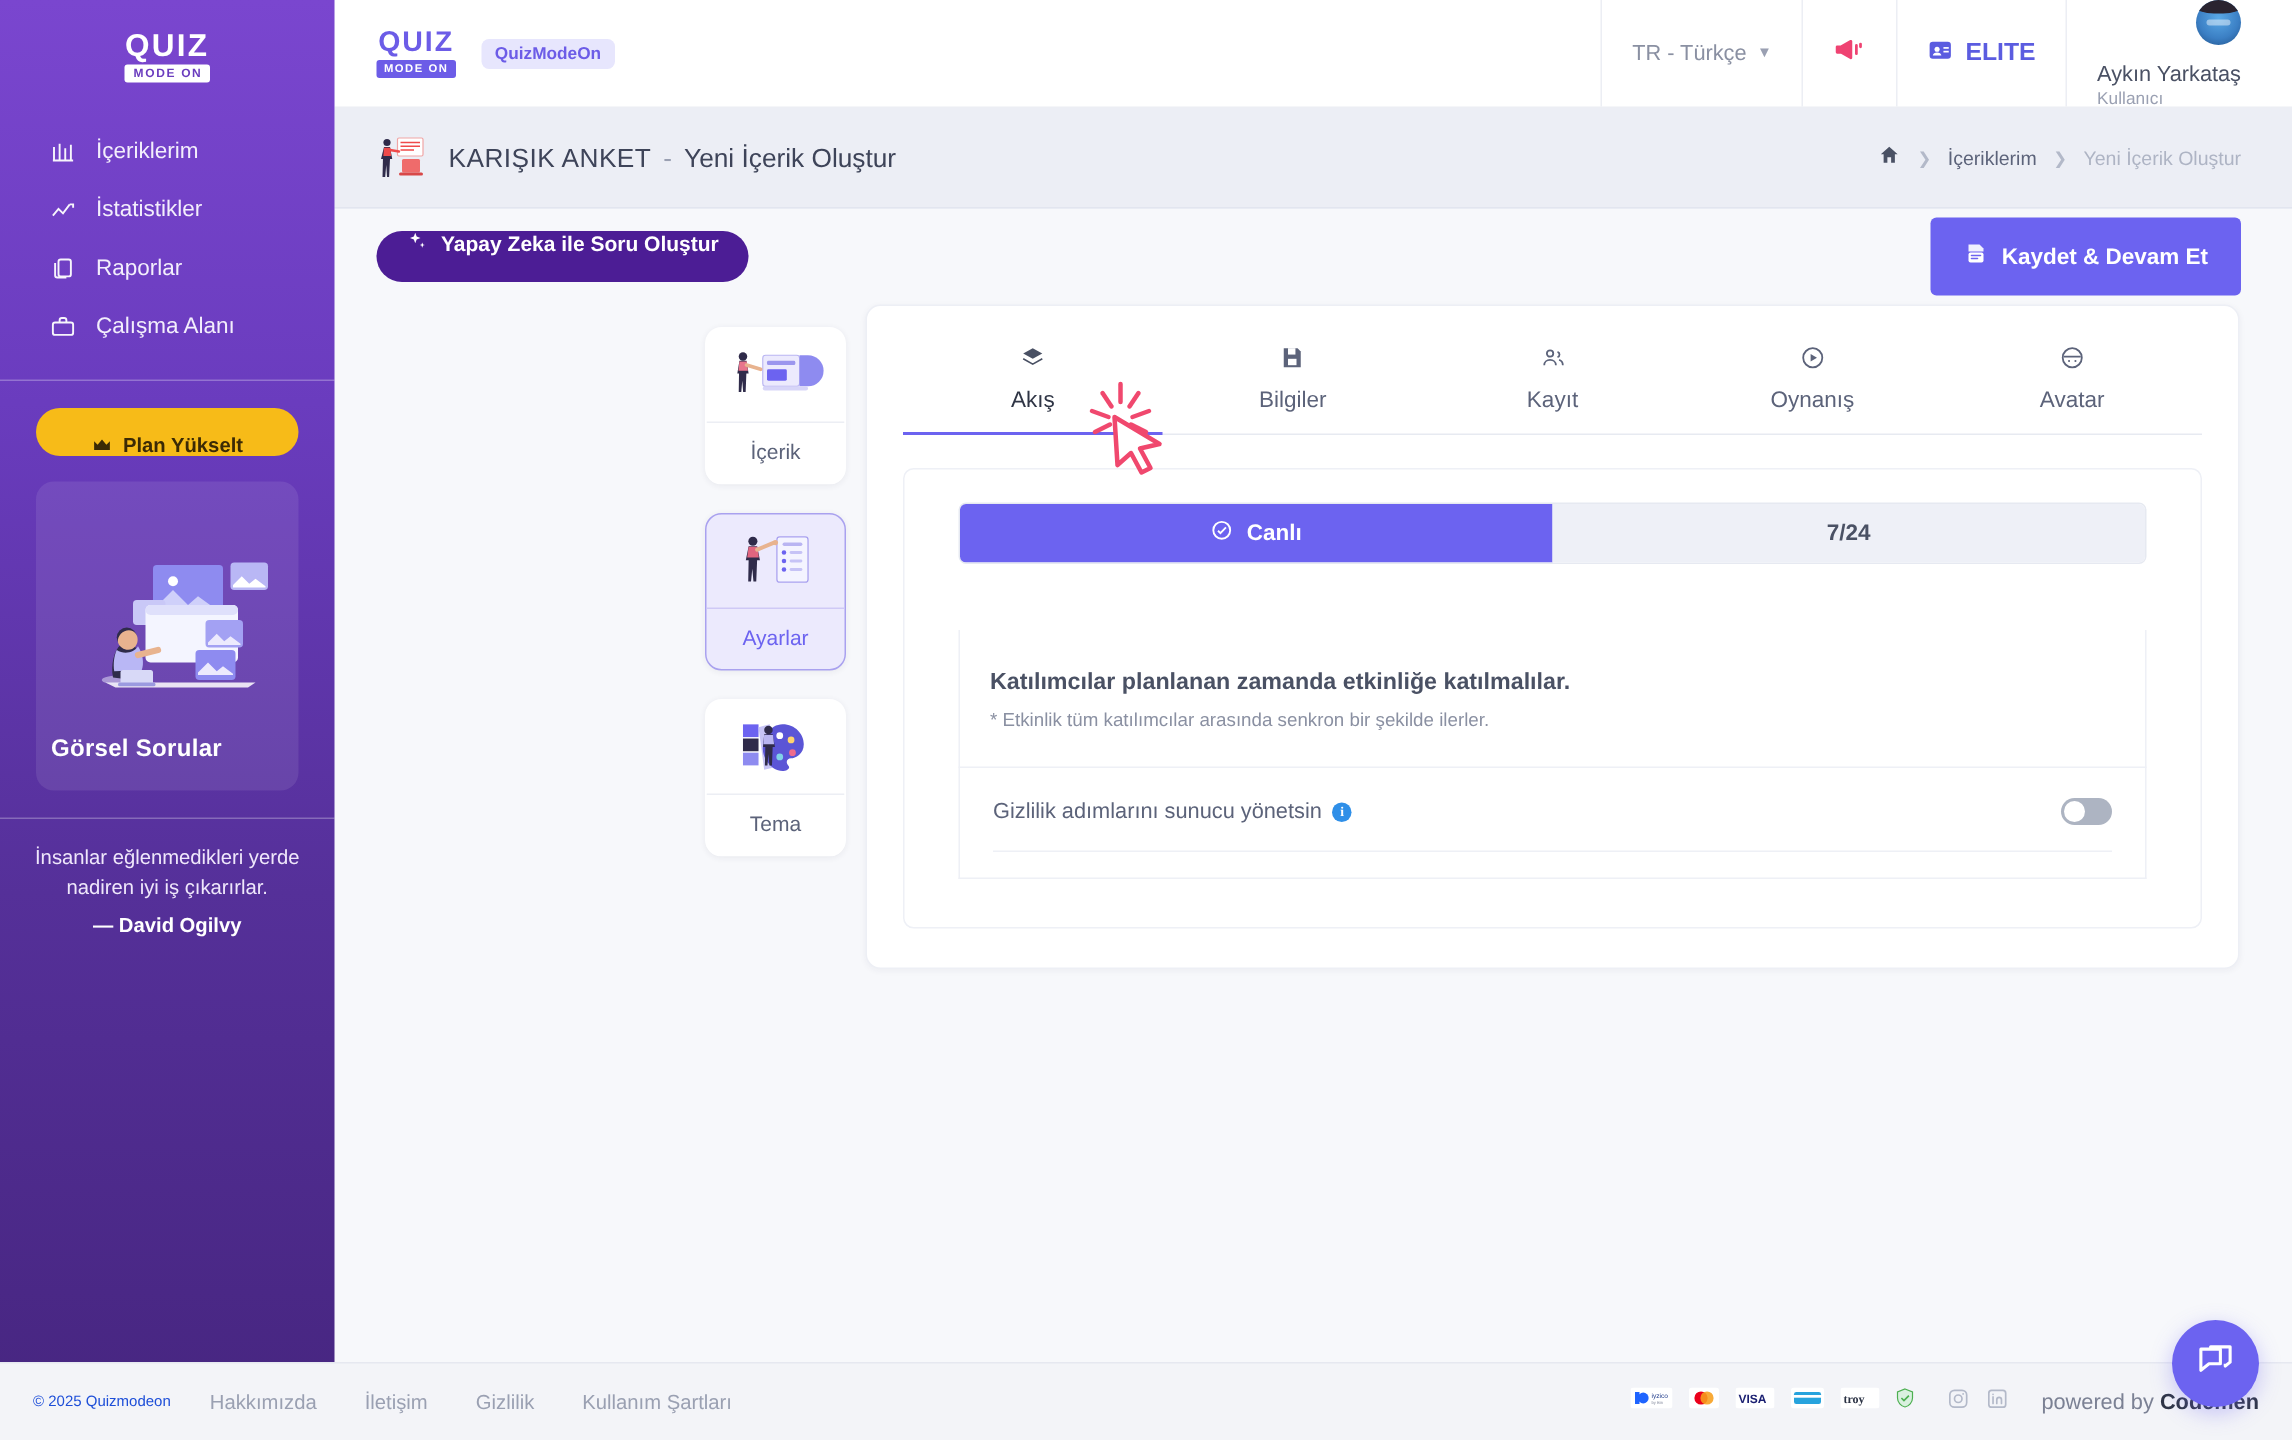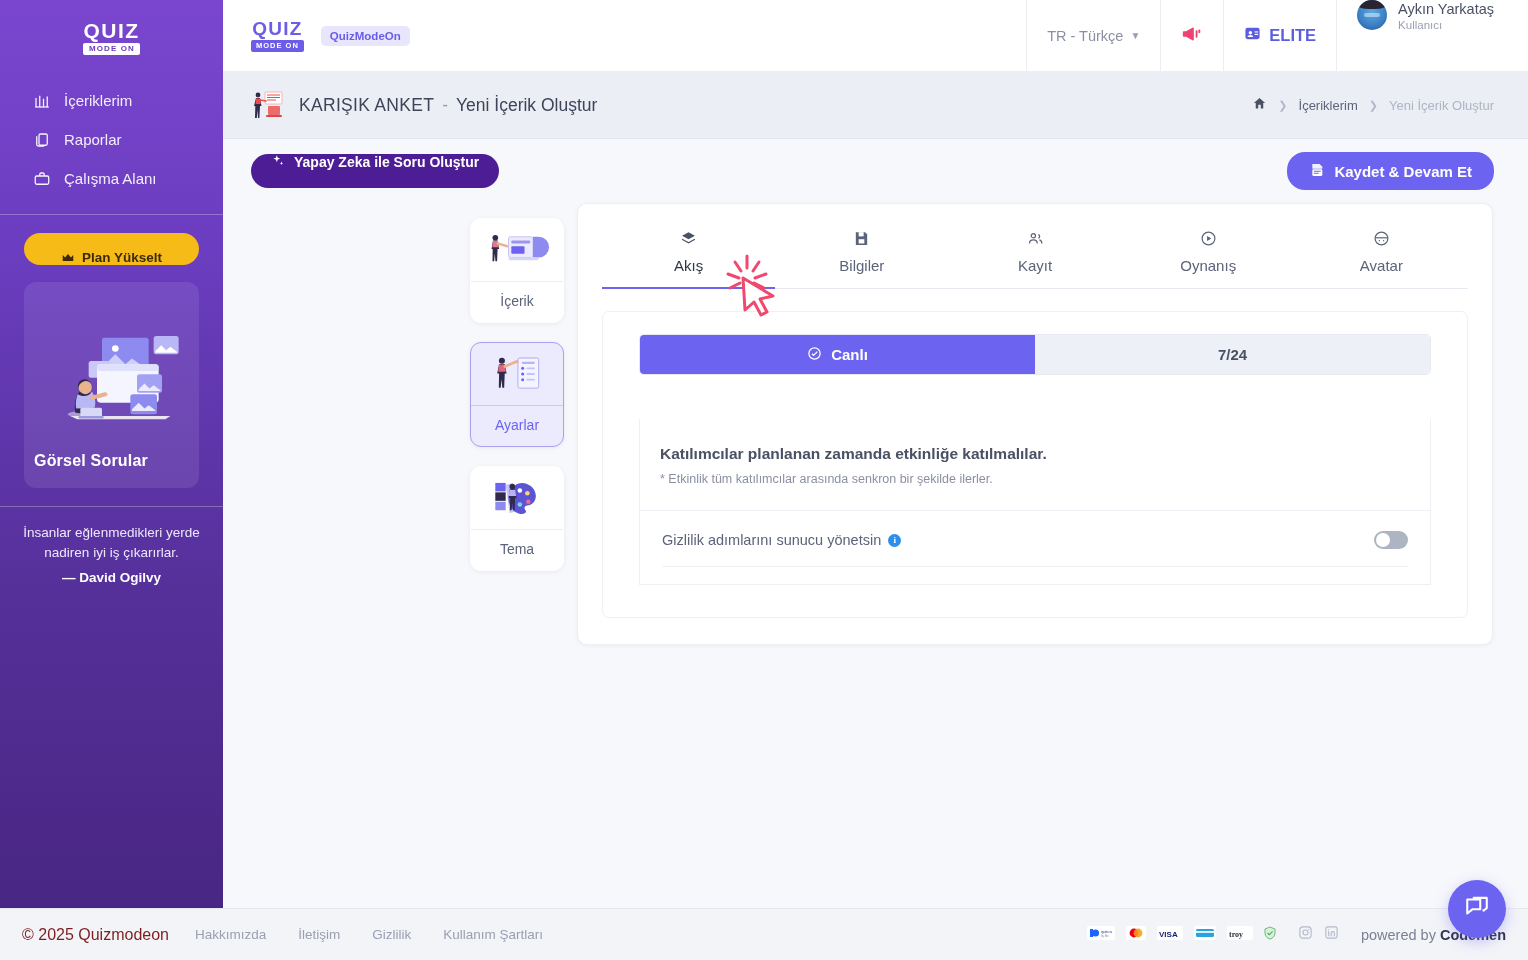--- a/index.html
+++ b/index.html
@@ -78,21 +78,21 @@
     padding: 4px 9px; border-radius: 5px;
   }
   .topbar-right { display: flex; align-items: stretch; }
   .tb-cell { display: flex; align-items: center; padding: 0 20px; border-left: 1px solid #eceef4; }
   .tb-lang { color: #8a90a2; font-size: 14.5px; display: flex; align-items: center; gap: 7px; cursor: pointer; }
   .tb-lang .chev { font-size: 10px; color: #9aa0b2; }
   .tb-mega { cursor: pointer; }
   .tb-mega svg { width: 22px; height: 22px; }
   .tb-elite { display: flex; align-items: center; gap: 8px; color: #5b5ce0; font-size: 16.5px; font-weight: 700; cursor: pointer; }
   .tb-elite svg { width: 17px; height: 17px; }
-  .tb-user { display: flex; align-items: flex-start; gap: 11px; cursor: pointer; padding-right: 34px; }
+  .tb-user { display: flex; align-items: flex-end; gap: 11px; cursor: pointer; padding-right: 34px; flex-direction: column; }
   .avatar {
     width: 30px; height: 30px; border-radius: 50%;
     background: radial-gradient(circle at 50% 40%, #5aa9e6 0%, #3b7fc4 58%, #1f4f86 100%);
     position: relative; overflow: hidden; flex: 0 0 30px;
   }
   .avatar::before {
     content: ""; position: absolute; left: 0; right: 0; top: -2px; height: 11px;
     background: #2a2430; border-radius: 50% 50% 40% 40%;
   }
   .avatar::after {
@@ -122,22 +122,22 @@
   
   .actions { height: 64px; display: flex; align-items: center; padding: 0 34px 0 28px; }
   .ai-btn {
     background: #4c1d95; color: #fff; border: none; border-radius: 19px;
     height: 34px; padding: 0 20px; font-size: 14px; font-weight: 700;
     display: inline-flex; align-items: flex-start; gap: 9px; cursor: pointer;
     font-family: "Liberation Sans", sans-serif;
   }
   .ai-btn svg { width: 14px; height: 14px; }
   .save-btn {
-    margin-left: auto; background: #6c63f0; color: #fff; border: none; border-radius: 18px;
-    height: 38px; padding: 0 22px; font-size: 15px; font-weight: 700;
+    margin-left: auto; background: #6c63f0; color: #fff; border: none; border-radius: 4px;
+    height: 52px; padding: 0 22px; font-size: 15px; font-weight: 700;
     display: inline-flex; align-items: center; gap: 9px; cursor: pointer;
     font-family: "Liberation Sans", sans-serif;
   }
   .save-btn svg { width: 16px; height: 16px; }
 
   
   .bodysplit { display: flex; gap: 13px; padding: 0 35px 0 247px; align-items: flex-start; }
 
   .stepcol {
     position: absolute; left: 247px; top: 218px; width: 94px;
@@ -211,21 +211,21 @@
   
   .cursor-mark { position: absolute; left: 498px; top: 246px; width: 72px; height: 78px; pointer-events: none; }
 
   
   .footer {
     position: absolute; left: 0; bottom: 0; width: 1528px; height: 52px;
     background: #f3f4f8; border-top: 1px solid #e6e8f0;
     display: flex; align-items: center; padding: 0 22px 0 22px; z-index: 6;
   }
   .f-left { display: flex; align-items: center; gap: 26px; }
-  .f-copy { font-size: 16px; color: #7f1d1d; }
+  .f-copy { font-size: 10px; color: #1d4ed8; }
   .f-links { display: flex; gap: 32px; }
   .f-link { font-size: 13.5px; color: #9aa0b2; cursor: pointer; }
   .f-right { margin-left: auto; display: flex; align-items: center; gap: 22px; }
   .pay-row { display: flex; align-items: center; gap: 11px; }
   .soc-row { display: flex; align-items: center; gap: 11px; }
   .soc svg { width: 15px; height: 15px; }
   .powered { font-size: 14.5px; color: #7b8194; }
   .powered b { color: #2f3545; }
 
   .chatfab {
@@ -250,20 +250,29 @@
 
     <nav class="nav">
       <div class="nav-item">
         <span class="nav-ico">
           <svg viewBox="0 0 24 24" fill="none" stroke="#fff" stroke-width="1.7">
               <path d="M4 20V8M9 20V5M14 20V9M19 20V6"></path>
               <path d="M3 20h18"></path>
             </svg>
         </span>
         <span>İçeriklerim</span>
+      </div>
+      <div class="nav-item">
+        <span class="nav-ico">
+          <svg viewBox="0 0 24 24" fill="none" stroke="#fff" stroke-width="1.7">
+              <path d="M3 17l5-6 4 4 6-8"></path>
+              <path d="M18 7h3v3"></path>
+            </svg>
+        </span>
+        <span>İstatistikler</span>
       </div>
       <div class="nav-item">
         <span class="nav-ico">
           <svg viewBox="0 0 24 24" fill="none" stroke="#fff" stroke-width="1.7">
               <rect x="8" y="4" width="11" height="15" rx="2"></rect>
               <path d="M5 7v11a2 2 0 0 0 2 2h8"></path>
             </svg>
         </span>
         <span>Raporlar</span>
       </div>

